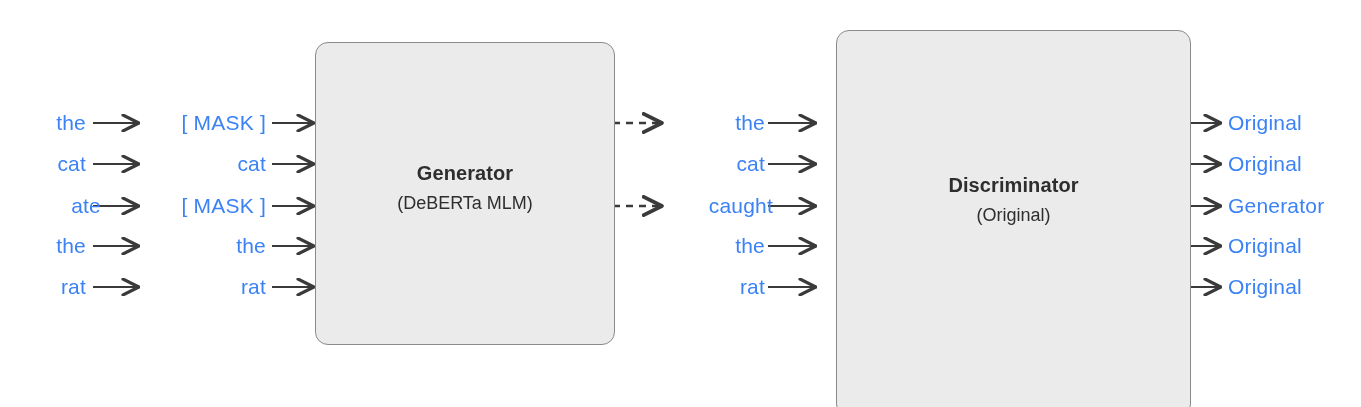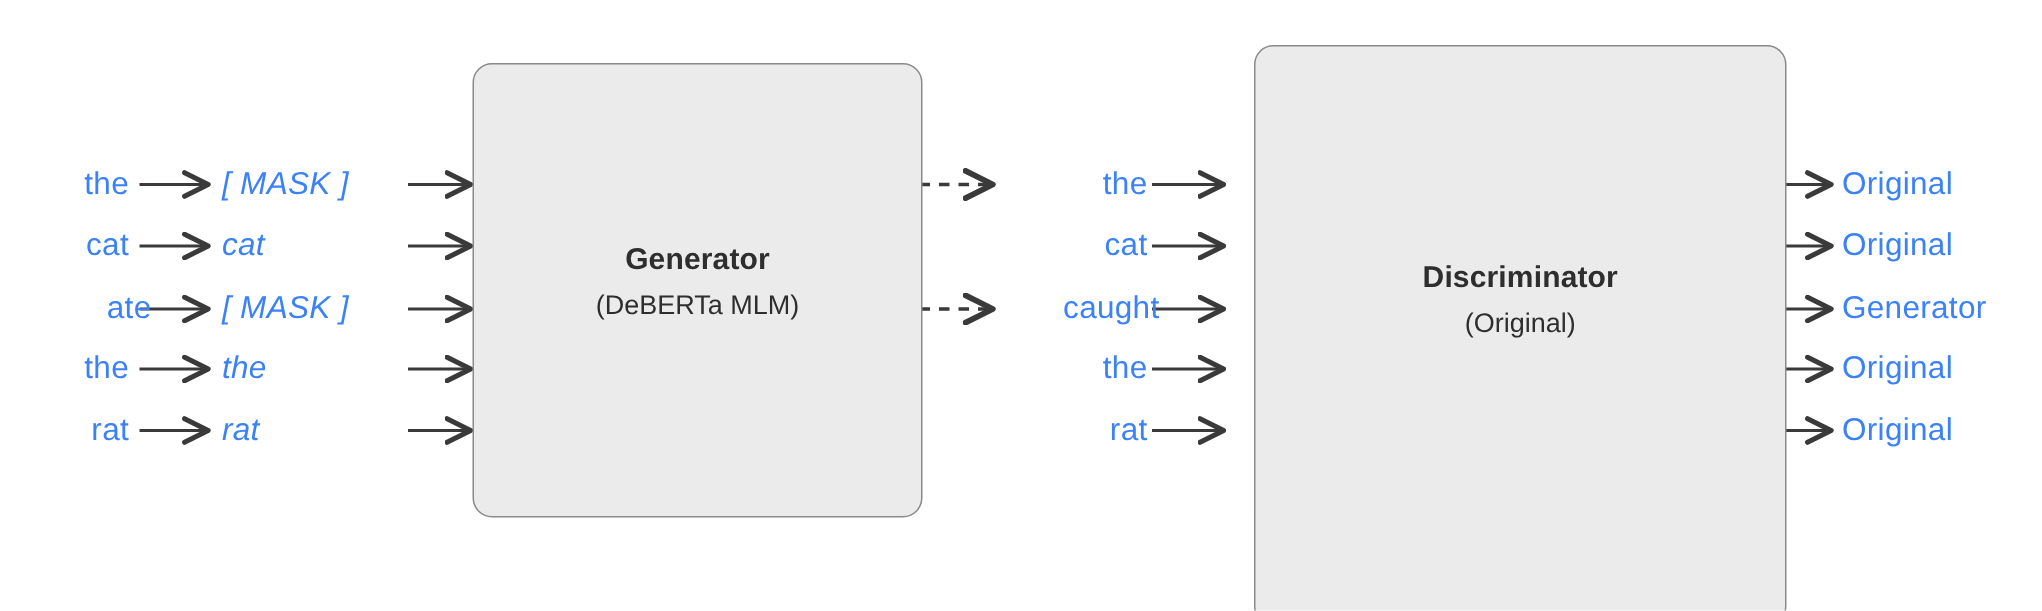--- a/index.html
+++ b/index.html
@@ -23,21 +23,21 @@
   
   .token {
     position: absolute;
     font-size: 21px;
     line-height: 1;
     color: #3b82f6;
     white-space: nowrap;
     letter-spacing: 0.2px;
   }
   .token.r-align { text-align: right; }
-  .token.c-align { text-align: left; font-style: italic; }
+  .token.c-align { text-align: right; }
 
   
   .module-box {
     position: absolute;
     background: #ebebeb;
     border: 1.6px solid #8a8a8a;
     border-radius: 13px;
     box-sizing: border-box;
   }
   .module-label {

